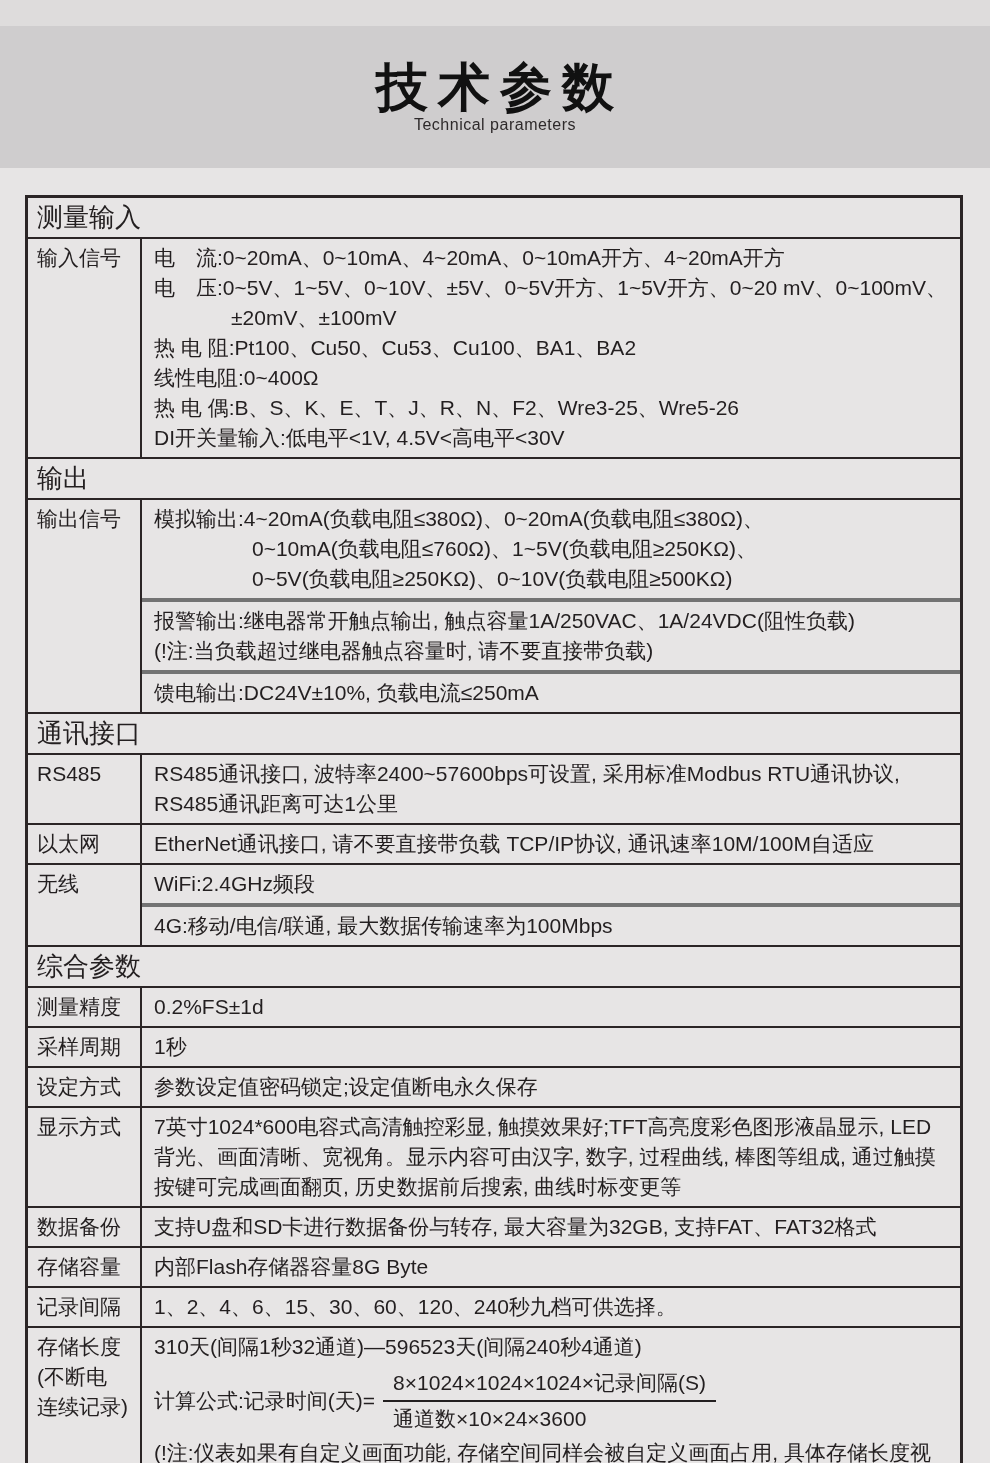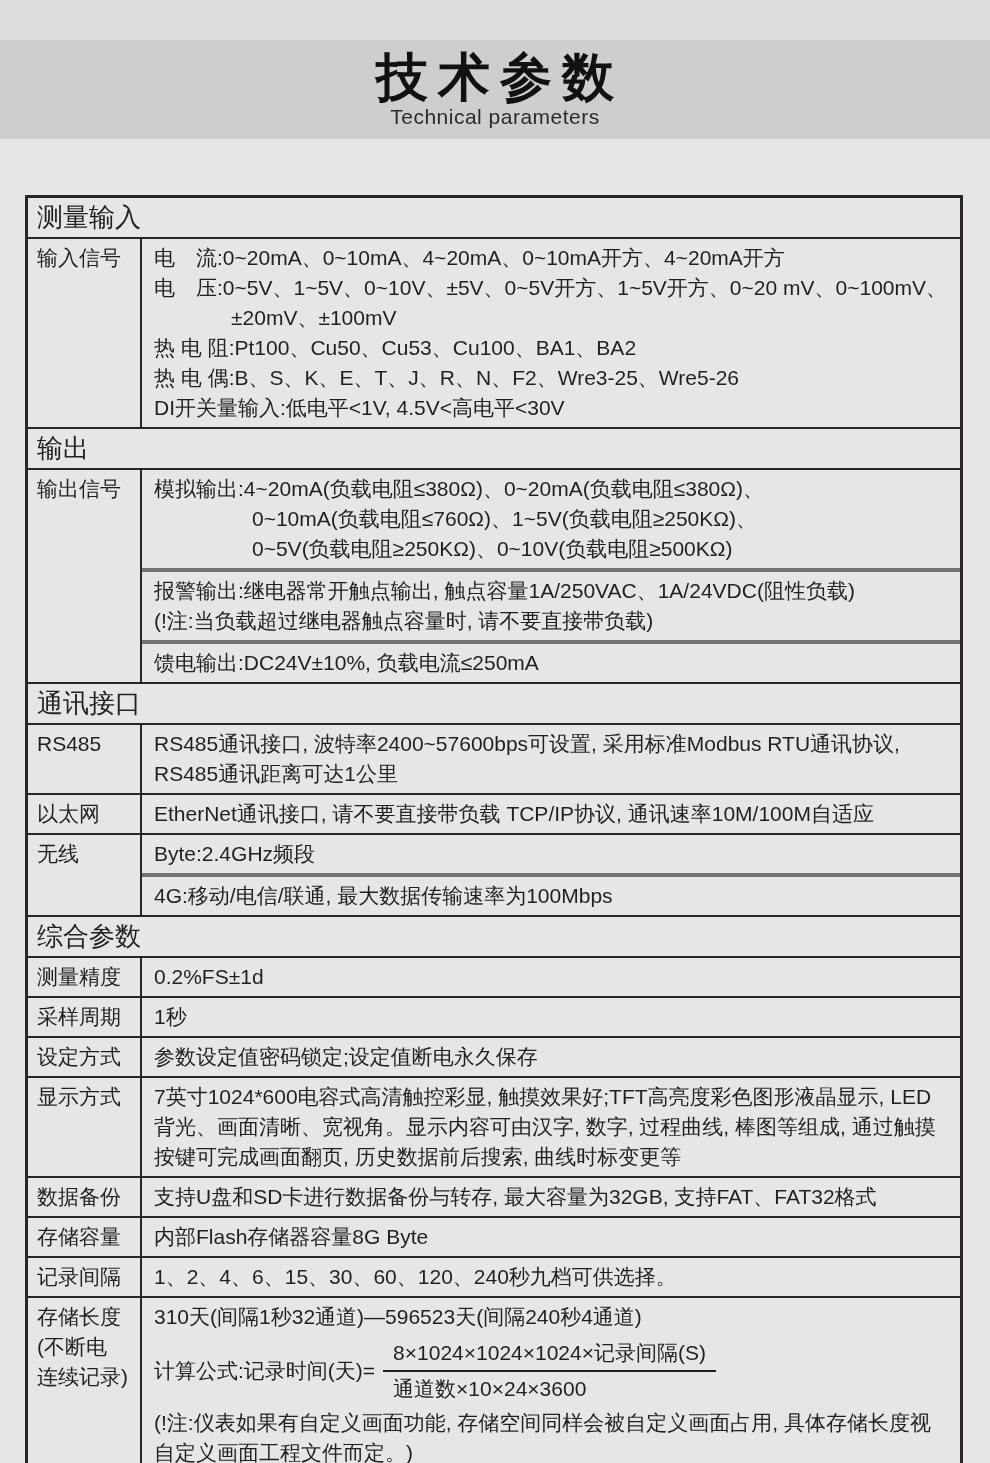--- a/index.html
+++ b/index.html
@@ -7,30 +7,30 @@
   body {
     width: 990px; height: 1463px;
     background: #e7e5e5;
     font-family: "Liberation Sans", "DejaVu Sans", sans-serif;
     color: #231f20;
     overflow: hidden;
     position: relative;
   }
   .top-strip { position: absolute; left: 0; top: 0; width: 990px; height: 44px; background: #dedcdc; }
   .title-band {
-    position: absolute; left: 0; top: 40px; width: 990px; height: 99px;
+    position: absolute; left: 0; top: 26px; width: 990px; height: 142px;
     background: #cfcdce;
     display: flex; flex-direction: column; align-items: center; justify-content: center;
   }
   .title-cn {
     font-size: 52px; font-weight: bold; letter-spacing: 10px;
     color: #111; line-height: 1.05; text-indent: 10px;
   }
   .title-en {
-    font-size: 21px; color: #2e2a2b; letter-spacing: 0.5px; margin-top: 1px;
+    font-size: 16px; color: #2e2a2b; letter-spacing: 0.5px; margin-top: 1px;
   }
   .spec-table {
     position: absolute; left: 25px; top: 195px; width: 938px;
     border: 3px solid #2b2526;
     background: #e7e5e5;
   }
   .trow { display: flex; align-items: stretch; }
   .trow + .trow { border-top: 2px solid #2b2526; }
   .sec-row {
     min-height: 33px; display: flex; align-items: center;
@@ -74,20 +74,21 @@
     <span>测量输入</span>
   </div>
 
   <div class="trow">
     <div class="lbl">输入信号</div>
     <div class="val">
       <div class="ln">电　流:0~20mA、0~10mA、4~20mA、0~10mA开方、4~20mA开方</div>
       <div class="ln">电　压:0~5V、1~5V、0~10V、±5V、0~5V开方、1~5V开方、0~20 mV、0~100mV、</div>
       <div class="ln indent-v">±20mV、±100mV</div>
       <div class="ln">热 电 阻:Pt100、Cu50、Cu53、Cu100、BA1、BA2</div>
+      <div class="ln">线性电阻:0~400Ω</div>
       <div class="ln">热 电 偶:B、S、K、E、T、J、R、N、F2、Wre3-25、Wre5-26</div>
       <div class="ln">DI开关量输入:低电平&lt;1V, 4.5V&lt;高电平&lt;30V</div>
     </div>
   </div>
 
   <div class="trow sec-row">
     <span>输出</span>
   </div>
 
   <div class="trow">
@@ -124,21 +125,21 @@
     <div class="lbl">以太网</div>
     <div class="val">
       <div class="ln">EtherNet通讯接口, 请不要直接带负载 TCP/IP协议, 通讯速率10M/100M自适应</div>
     </div>
   </div>
 
   <div class="trow">
     <div class="lbl">无线</div>
     <div class="val nopad">
       <div class="sub">
-        <div class="ln">Byte:2.4GHz频段</div>
+        <div class="ln">WiFi:2.4GHz频段</div>
       </div>
       <div class="sub">
         <div class="ln">4G:移动/电信/联通, 最大数据传输速率为100Mbps</div>
       </div>
     </div>
   </div>
 
   <div class="trow sec-row">
     <span>综合参数</span>
   </div>

